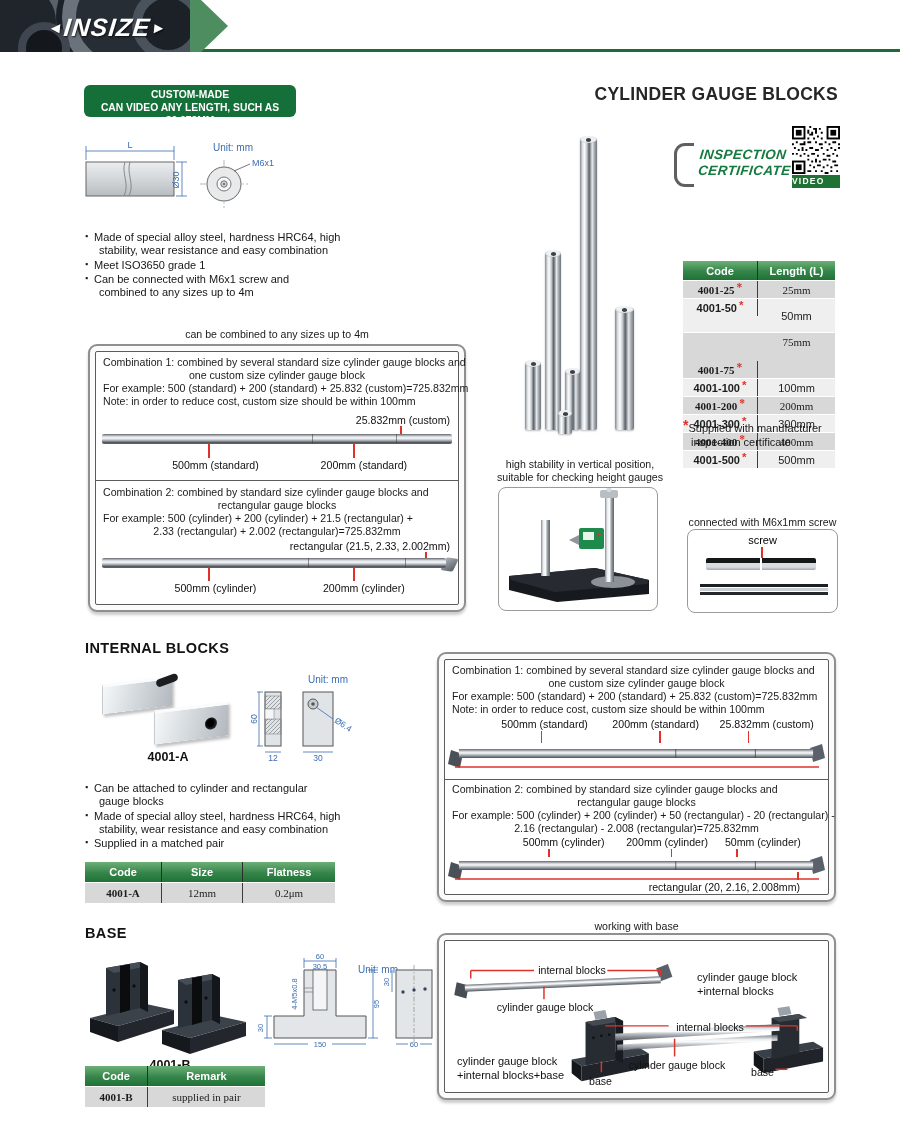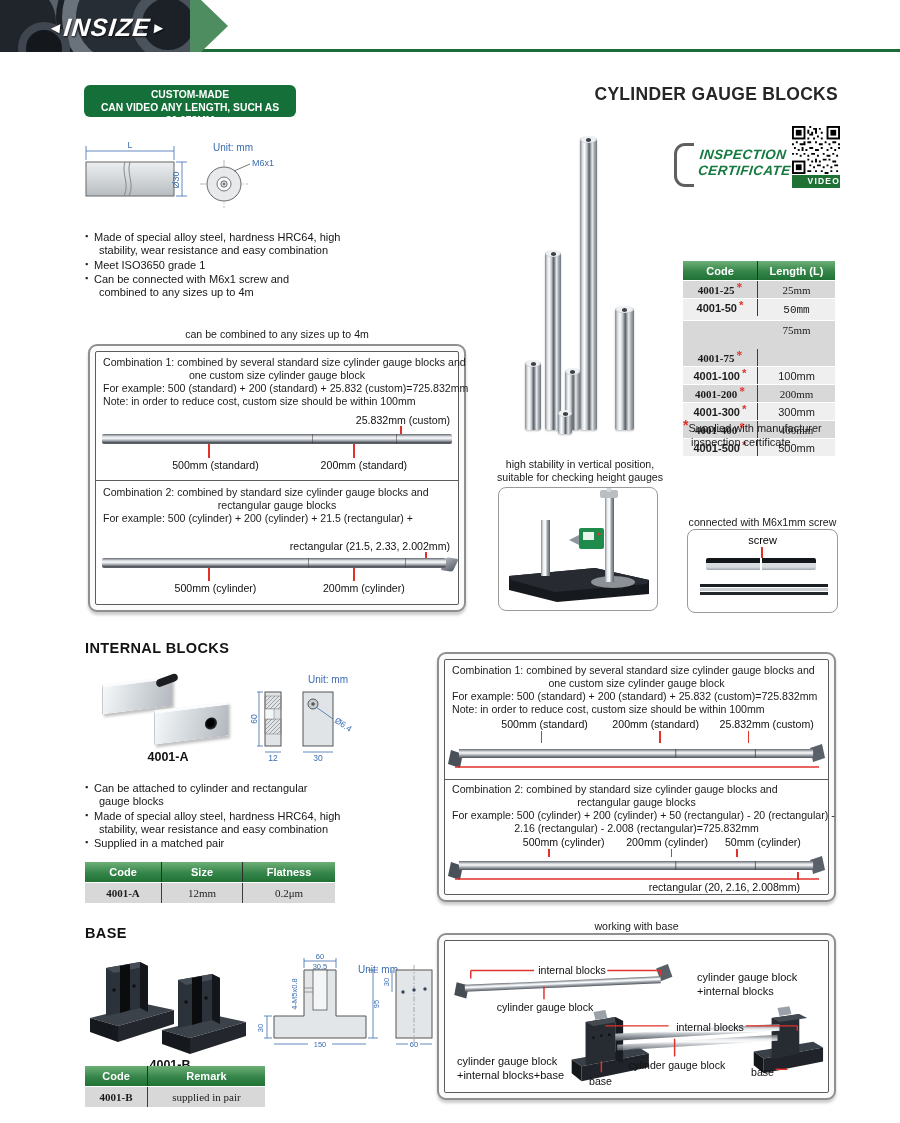--- a/index.html
+++ b/index.html
@@ -137,20 +137,21 @@
           <div class="joint" style="left:84%;"></div>
       </div>
       <div class="rvl" style="left:31%;top:92px;height:14px;"></div>
       <div class="rvl" style="left:71%;top:92px;height:14px;"></div>
       <div class="lbl lblc" style="left:calc(33% - 62px);width:124px;top:107px;">500mm (standard)</div>
       <div class="lbl lblc" style="left:calc(74% - 62px);width:124px;top:107px;">200mm (standard)</div>
 
       <div class="ct" style="left:7px;top:134px;">Combination 2: combined by standard size cylinder gauge blocks and</div>
       <div class="ct ctc" style="top:147px;">rectangular gauge blocks</div>
       <div class="ct" style="left:7px;top:160px;">For example: 500 (cylinder) + 200 (cylinder) + 21.5 (rectangular) +</div>
+      <div class="ct ctc" style="top:173px;">2.33 (rectangular) + 2.002 (rectangular)=725.832mm</div>
       <div class="lbl" style="right:8px;top:188px;">rectangular (21.5, 2.33, 2.002mm)</div>
       <div class="rvl" style="left:91%;top:200px;height:8px;"></div>
       <div class="abs" style="right:2px;top:206px;width:13px;height:13px;background:linear-gradient(135deg,#aeb4ba,#565c63);transform:skewX(-18deg) rotate(8deg);border-radius:2px;"></div>
       <div class="rodbar" style="left:6px;right:12px;top:206px;">
         <div class="joint" style="left:60%;"></div>
           <div class="joint" style="left:88%;"></div>
       </div>
       <div class="rvl" style="left:31%;top:216px;height:13px;"></div>
       <div class="rvl" style="left:71%;top:216px;height:13px;"></div>
       <div class="lbl lblc" style="left:calc(33% - 62px);width:124px;top:230px;">500mm (cylinder)</div>
@@ -195,40 +196,40 @@
       <path fill="#fff" d="M1,1h5v5h-5z"></path>
       <rect x="2" y="2" width="3" height="3" fill="#000"></rect>
     <path fill="#000" d="M18,0h7v7h-7z"></path>
       <path fill="#fff" d="M19,1h5v5h-5z"></path>
       <rect x="20" y="2" width="3" height="3" fill="#000"></rect>
     <path fill="#000" d="M0,18h7v7h-7z"></path>
       <path fill="#fff" d="M1,19h5v5h-5z"></path>
       <rect x="2" y="20" width="3" height="3" fill="#000"></rect>
     <path fill="#000" d="M9,0h1v1h-1z M11,1h2v1h-2z M8,2h1v2h-1z M10,3h1v1h-1z M12,2h1v2h-1z M14,1h1v1h-1z M15,3h1v1h-1z M9,4h2v1h-2z M13,5h1v1h-1z M8,6h1v1h-1z M11,6h1v1h-1z M15,6h1v1h-1z M0,9h1v1h-1z M2,8h1v1h-1z M4,9h2v1h-2z M6,8h1v2h-1z M8,8h2v1h-2z M12,8h1v1h-1z M14,9h2v1h-2z M17,8h1v1h-1z M19,9h1v1h-1z M21,8h2v1h-2z M24,9h1v1h-1z M1,11h1v1h-1z M3,12h1v1h-1z M5,11h1v2h-1z M7,12h1v1h-1z M9,11h2v1h-2z M12,12h2v1h-2z M15,11h1v1h-1z M18,12h1v1h-1z M20,11h1v1h-1z M22,12h1v1h-1z M24,11h1v1h-1z M0,14h1v1h-1z M2,14h1v1h-1z M4,15h1v1h-1z M6,14h1v1h-1z M8,15h1v1h-1z M10,14h2v1h-2z M13,15h1v1h-1z M16,14h1v1h-1z M18,15h2v1h-2z M21,14h1v1h-1z M23,15h1v1h-1z M8,17h1v1h-1z M10,18h1v1h-1z M12,17h1v2h-1z M14,18h1v1h-1z M16,17h2v1h-2z M19,17h1v1h-1z M21,18h2v1h-2z M9,20h1v1h-1z M11,21h1v1h-1z M13,20h2v1h-2z M16,21h1v1h-1z M18,20h1v1h-1z M20,21h1v1h-1z M22,20h2v1h-2z M8,23h2v1h-2z M12,23h1v1h-1z M15,23h1v1h-1z M17,24h2v1h-2z M20,23h1v1h-1z M23,23h1v1h-1z"></path>
   </svg>
-  <div class="abs" style="left:792px;top:175px;width:48px;height:13px;background:#1f7234;color:#fff;font-weight:bold;font-size:8.5px;letter-spacing:1.2px;text-align:right;line-height:13px;">VIDEO</div>
+  <div class="abs" style="left:792px;top:175px;width:48px;height:13px;background:#1f7234;color:#fff;font-weight:bold;font-size:8.5px;letter-spacing:1.2px;text-align:left;line-height:13px;">VIDEO</div>
 
   <div class="gtable" style="left:683px;top:261px;width:152px;">
     <div class="trow thead">
       <div class="tcell" style="width:75px;height:19px;">Code</div>
       <div class="tcell" style="width:77px;height:19px;">Length (L)</div>
     </div>
     <div class="trow rowa">
         <div class="tcell" style="width:75px;height:17px;">
           <span class="codeb">4001-25</span>
           <span class="star">*</span>
         </div>
         <div class="tcell" style="width:77px;height:17px;">25mm</div>
       </div>
     <div class="trow rowb">
         <div class="tcell" style="width:75px;height:17px;">
           <span class="codeb">4001-50</span>
           <span class="star">*</span>
         </div>
-        <div class="tcell" style="width:77px;height:21px;font-family:Liberation Mono, monospace;">50mm</div>
+        <div class="tcell" style="width:77px;height:33px;">50mm</div>
       </div>
     <div class="trow rowa">
         <div class="tcell" style="width:75px;height:17px;margin-top:28px;">
           <span class="codeb">4001-75</span>
           <span class="star">*</span>
         </div>
         <div class="tcell" style="width:77px;height:17px;">75mm</div>
       </div>
     <div class="trow rowb">
         <div class="tcell" style="width:75px;height:17px;">

